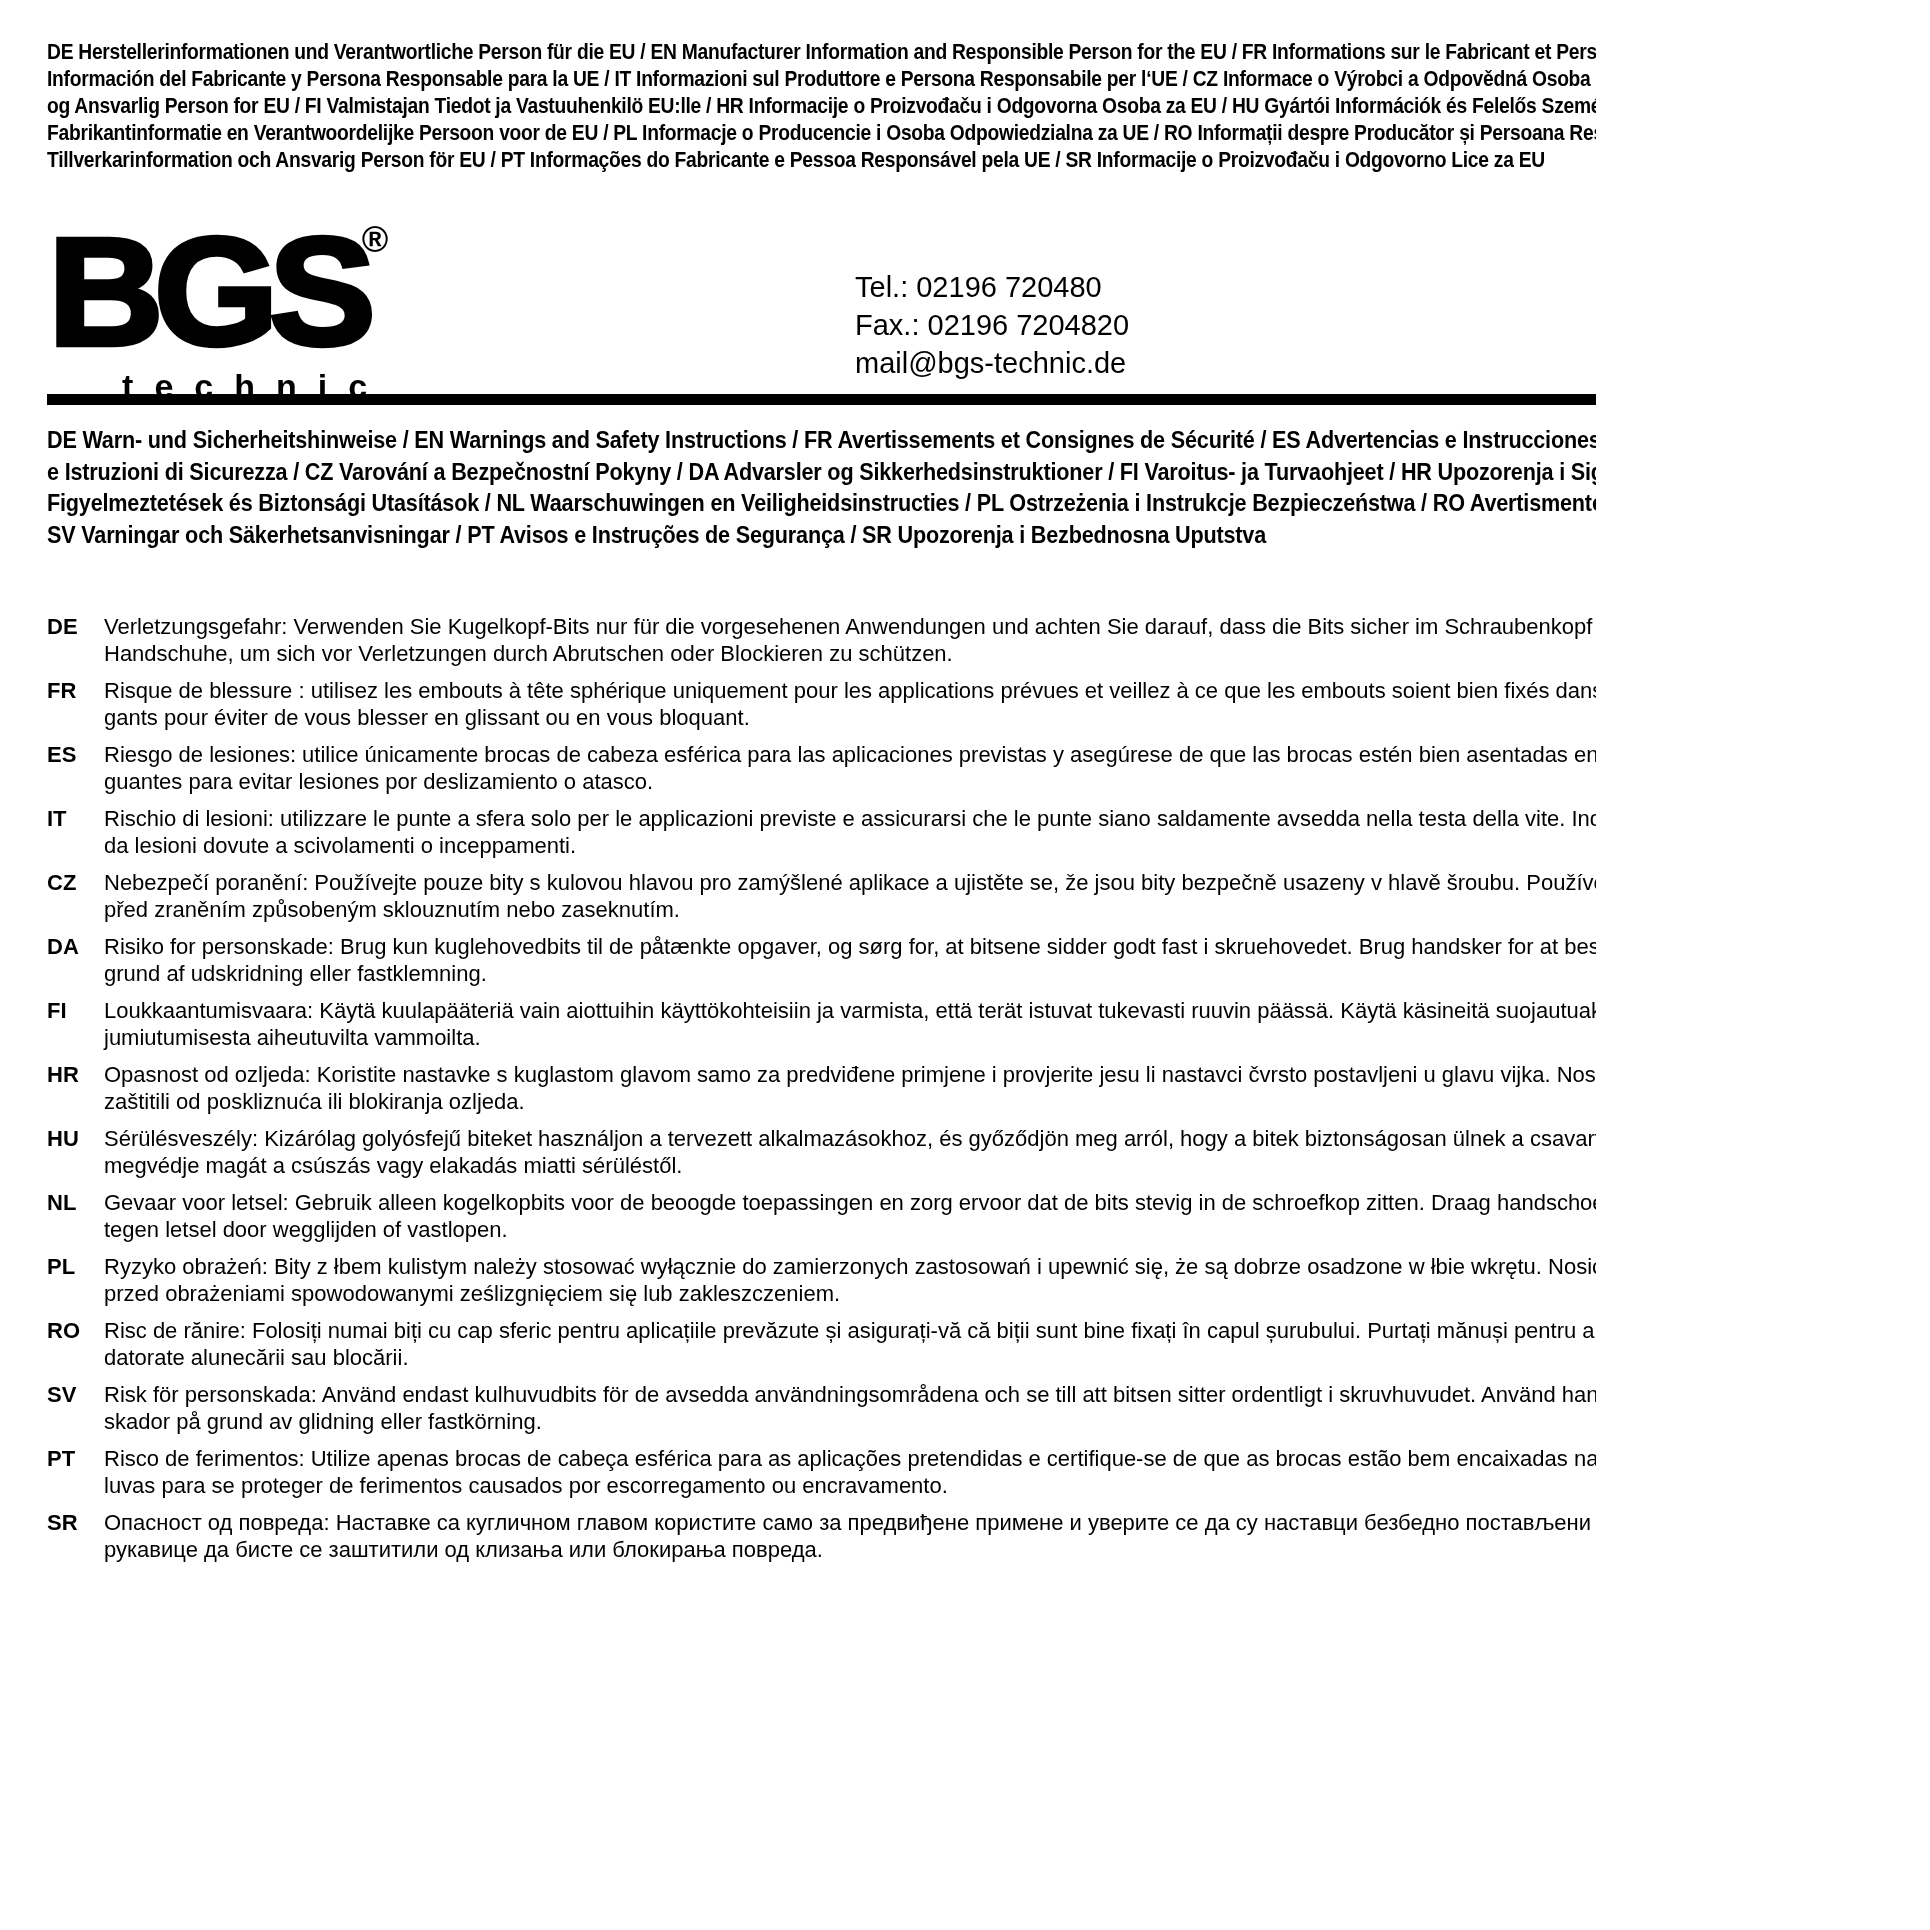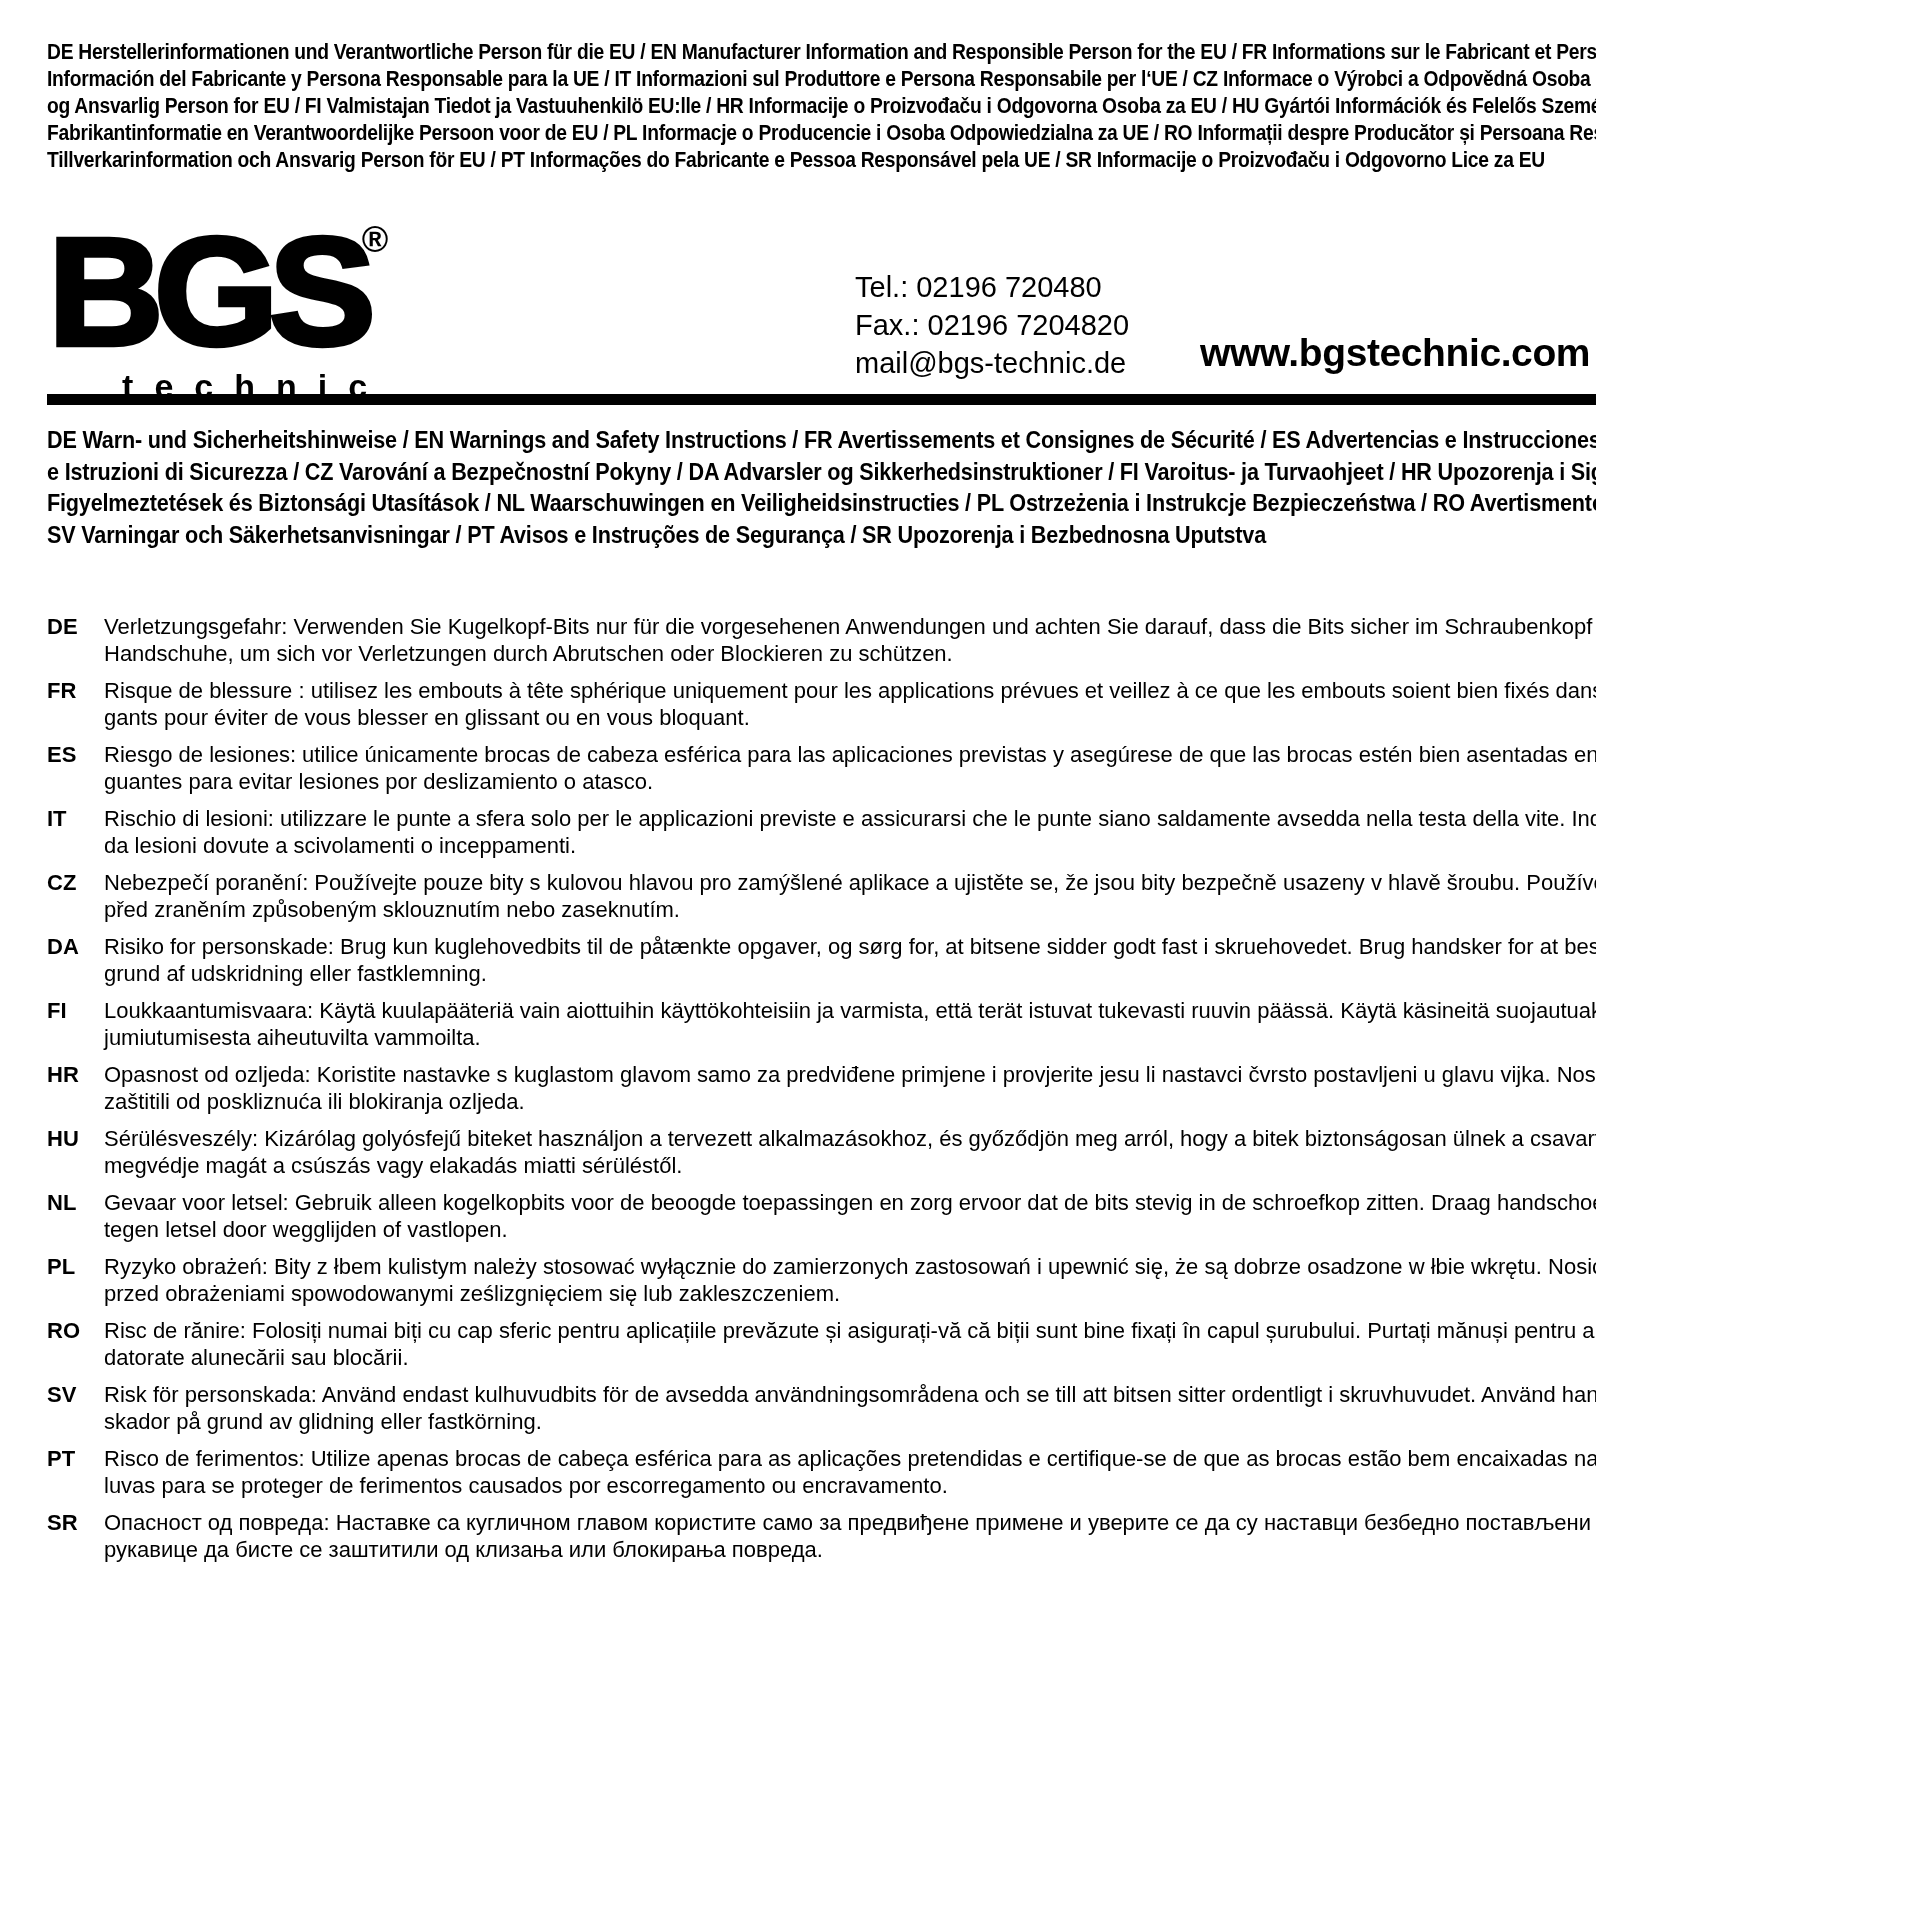--- a/index.html
+++ b/index.html
@@ -72,21 +72,20 @@
     <div class="logo-technic">technic</div>
   </div>
 
 
   <div class="contact">
     <div>Tel.: 02196 720480</div>
     <div>Fax.: 02196 7204820</div>
     <div>mail@bgs-technic.de</div>
   </div>
 
-  <div class="website">www.bgstechnic.com</div>
 
   <div class="warning-triangle">
     <svg viewBox="0 0 120 100" xmlns="http://www.w3.org/2000/svg">
       <path d="M60 7 L6 92 L114 92 Z" fill="#ffffff" stroke="#000000" stroke-width="11" stroke-linejoin="round"></path>
       <path d="M53 32 h14 l-4 33 h-6 Z" fill="#000000"></path>
       <circle cx="60" cy="79" r="7.5" fill="#000000"></circle>
     </svg>
   </div>
 
   <div class="rule"></div>

